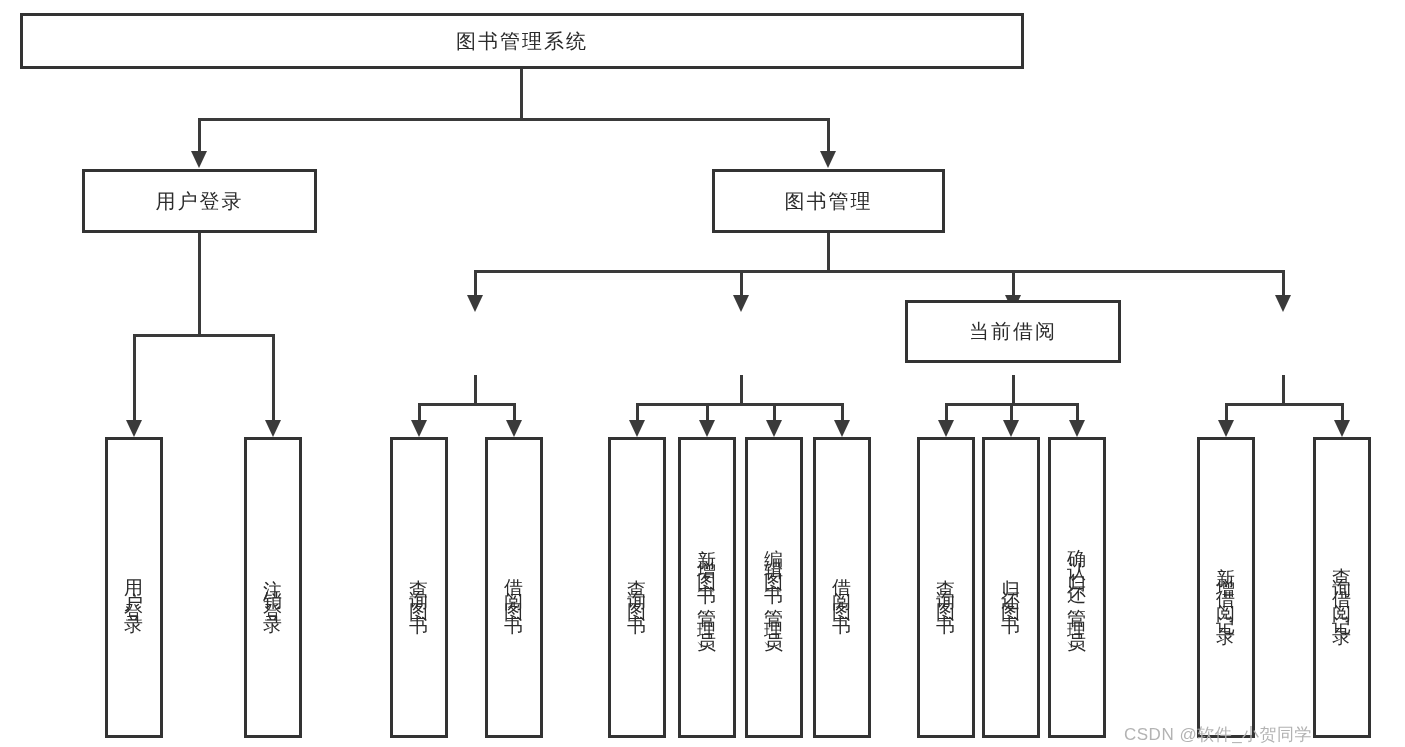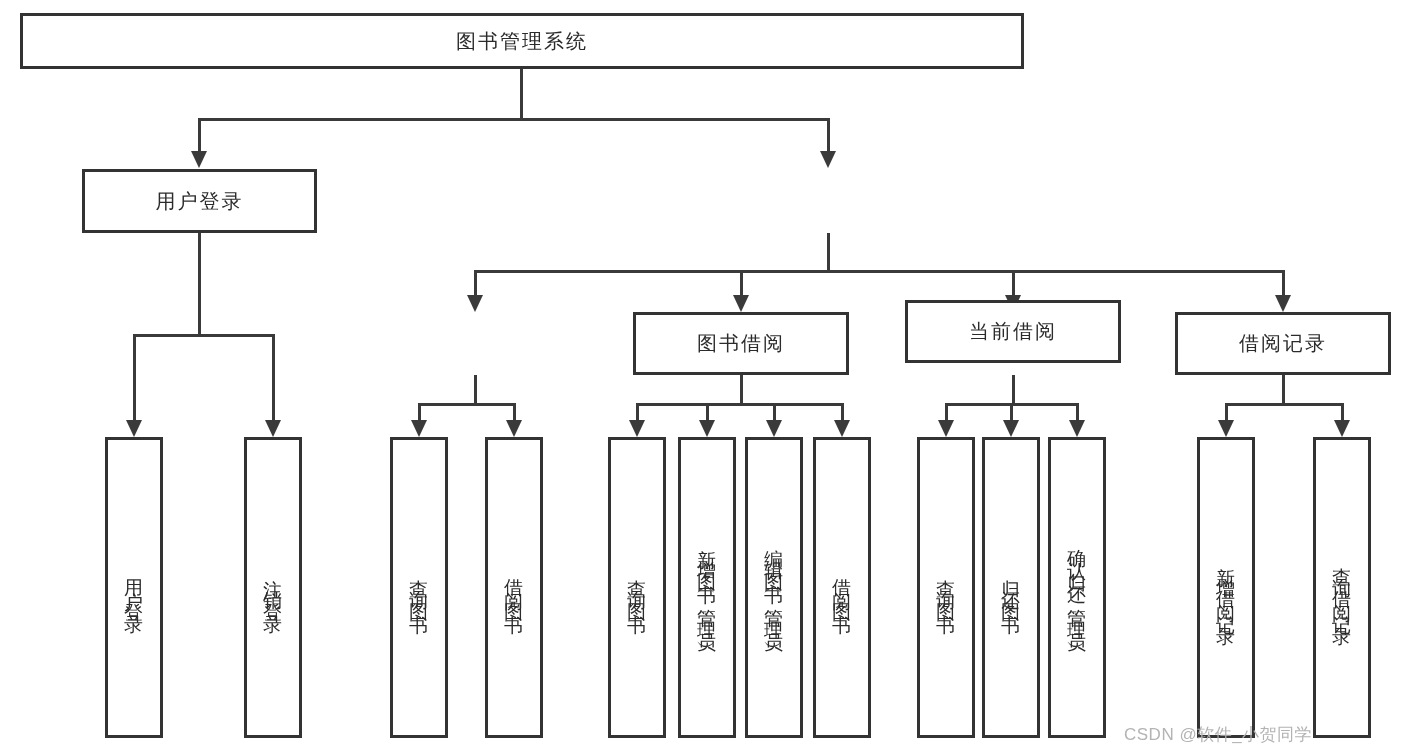--- a/index.html
+++ b/index.html
@@ -103,29 +103,26 @@
   <div class="arr" style="left:1218px;top:420px;"></div>
   <div class="arr" style="left:1334px;top:420px;"></div>
 
   <div class="box h" style="left:20px;top:13px;width:1004px;height:56px;">
     <span>图书管理系统</span>
   </div>
 
   <div class="box h" style="left:82px;top:169px;width:235px;height:64px;">
     <span>用户登录</span>
   </div>
+  <div class="box h" style="left:712px;top:169px;width:233px;height:64px;">
+    <span>图书管理</span>
+  </div>
 
-  <div class="box h" style="left:633px;top:312px;width:216px;height:63px;">
-    <span>图书借阅</span>
-  </div>
   <div class="box h" style="left:905px;top:300px;width:216px;height:63px;">
     <span>当前借阅</span>
-  </div>
-  <div class="box h" style="left:1175px;top:312px;width:216px;height:63px;">
-    <span>借阅记录</span>
   </div>
 
   <div class="box v" style="left:105px;top:437px;width:58px;height:301px;">
     <span>用户登录</span>
   </div>
   <div class="box v" style="left:244px;top:437px;width:58px;height:301px;">
     <span>注销登录</span>
   </div>
 
   <div class="box v" style="left:390px;top:437px;width:58px;height:301px;">

